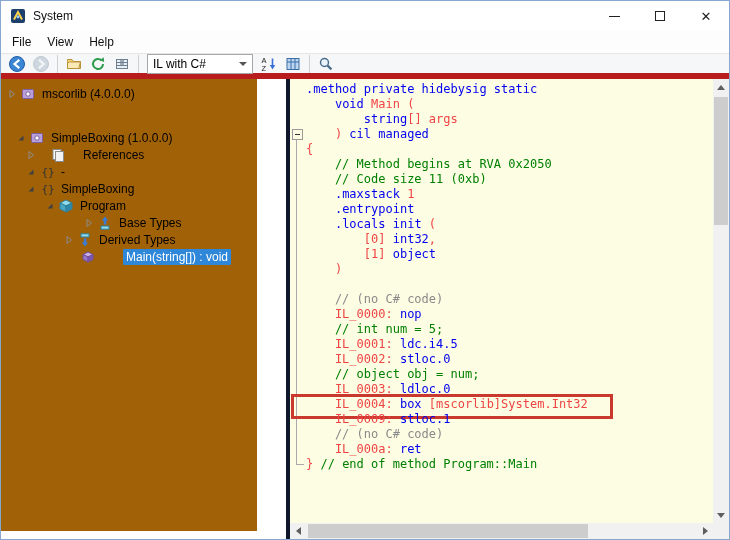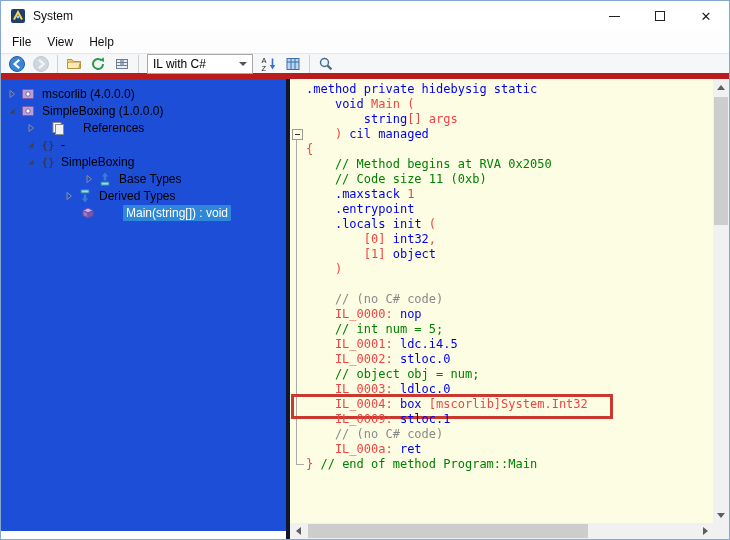--- a/index.html
+++ b/index.html
@@ -25,21 +25,21 @@
   .toolbar{height:26px;display:flex;align-items:center;background:#f6f7f8;
     border-top:1px solid #e6e6e6;border-bottom:6px solid #b91c1c;padding-left:4px;box-sizing:border-box;}
   .tb-btn{width:24px;height:22px;display:flex;align-items:center;justify-content:center;border-radius:2px;}
   .tb-btn.disabled{opacity:.55;}
   .tb-ic{display:flex;align-items:center;justify-content:center;}
   .tb-sep{width:1px;height:18px;background:#d0d0d0;margin:0 4px;}
   .tb-dd{width:106px;height:20px;background:#fff;border:1px solid #a8a8a8;display:flex;align-items:center;margin:0 4px;box-sizing:border-box;}
   .dd-label{flex:1;padding-left:5px;font-size:12px;white-space:nowrap;overflow:hidden;}
   .dd-arrow{width:0;height:0;border-left:4px solid transparent;border-right:4px solid transparent;border-top:4px solid #555;margin-right:5px;}
   
-  .tree-panel{position:absolute;left:0;top:78px;bottom:8px;width:285px;background:#1d4ed8;overflow:hidden;padding-top:6px;box-sizing:border-box;}
+  .tree-panel{position:absolute;left:0;top:78px;bottom:8px;width:256px;background:#a16207;overflow:hidden;padding-top:6px;box-sizing:border-box;}
   .code-panel{position:absolute;left:285px;top:78px;right:0;bottom:0;background:#FDFDE4;border-left:4px solid #0f172a;box-sizing:border-box;}
   
   .trow{height:17px;display:flex;align-items:center;white-space:nowrap;}
   .exp{width:17px;height:17px;flex:0 0 auto;display:flex;align-items:center;justify-content:center;}
   .ticon{width:16px;height:16px;flex:0 0 auto;display:flex;align-items:center;justify-content:center;margin-right:3px;}
   .tlabel{padding:1px 3px;border-radius:1px;}
   .trow.sel .tlabel{background:#2E87D8;color:#fff;}
   
   .code-lines{position:absolute;left:0;top:0;right:16px;bottom:16px;overflow:hidden;
     padding:3px 0 0 16px;font-family:"DejaVu Sans Mono","Liberation Mono",monospace;
@@ -186,21 +186,21 @@
           </svg>
         </span>
         <span class="ticon">
           <svg width="16" height="16" viewBox="0 0 16 16">
             <rect x="2.5" y="3.5" width="11" height="9" rx="1" fill="#b9a0d8" stroke="#7b5ea7"></rect>
             <circle cx="8" cy="8" r="2.2" fill="#fff" stroke="#7b5ea7"></circle>
           </svg>
         </span>
         <span class="tlabel">mscorlib (4.0.0.0)</span>
       </div>
-      <div class="trow" style="padding-left: 2px;">
+      <div class="trow" style="padding-left: 11px; margin-top: 27px;">
         <span class="exp">
           <svg width="10" height="10" viewBox="0 0 10 10">
             <path d="M7.5 2.5 V7.5 H2.5 Z" fill="#404040"></path>
           </svg>
         </span>
         <span class="ticon">
           <svg width="16" height="16" viewBox="0 0 16 16">
             <rect x="2.5" y="3.5" width="11" height="9" rx="1" fill="#b9a0d8" stroke="#7b5ea7"></rect>
             <circle cx="8" cy="8" r="2.2" fill="#fff" stroke="#7b5ea7"></circle>
           </svg>
@@ -239,20 +239,35 @@
           <svg width="10" height="10" viewBox="0 0 10 10">
             <path d="M7.5 2.5 V7.5 H2.5 Z" fill="#404040"></path>
           </svg>
         </span>
         <span class="ticon">
           <svg width="16" height="16" viewBox="0 0 16 16">
             <text x="2.5" y="12" font-size="11" font-family="monospace" fill="#333">{}</text>
           </svg>
         </span>
         <span class="tlabel">SimpleBoxing</span>
+      </div>
+      <div class="trow" style="padding-left: 40px;">
+        <span class="exp">
+          <svg width="10" height="10" viewBox="0 0 10 10">
+            <path d="M7.5 2.5 V7.5 H2.5 Z" fill="#404040"></path>
+          </svg>
+        </span>
+        <span class="ticon">
+          <svg width="16" height="16" viewBox="0 0 16 16">
+            <polygon points="8,2 14,5 8,8 2,5" fill="#8fdbec" stroke="#2e7f99"></polygon>
+            <polygon points="2,5 8,8 8,14 2,11" fill="#49a8c6" stroke="#2e7f99"></polygon>
+            <polygon points="14,5 8,8 8,14 14,11" fill="#2e89ad" stroke="#2e7f99"></polygon>
+          </svg>
+        </span>
+        <span class="tlabel">Program</span>
       </div>
       <div class="trow" style="padding-left: 79px;">
         <span class="exp">
           <svg width="10" height="10" viewBox="0 0 10 10">
             <path d="M3 1.5 L7.5 5 L3 8.5 Z" fill="none" stroke="#8c8c8c"></path>
           </svg>
         </span>
         <span class="ticon">
           <svg width="16" height="16" viewBox="0 0 16 16">
             <path d="M8 1.5 L11.2 5.5 H9.3 V9.5 H6.7 V5.5 H4.8 Z" fill="#3a7bd5"></path>

